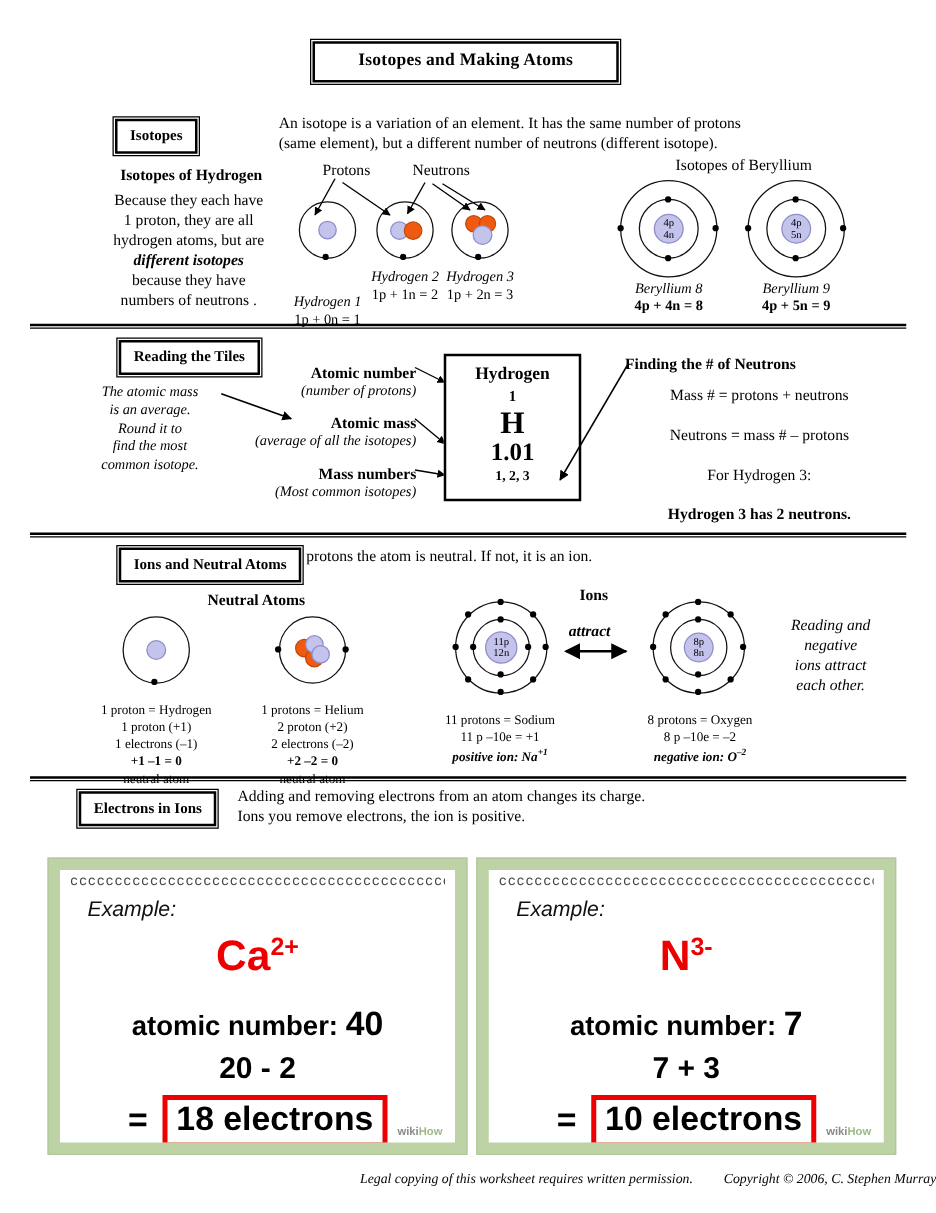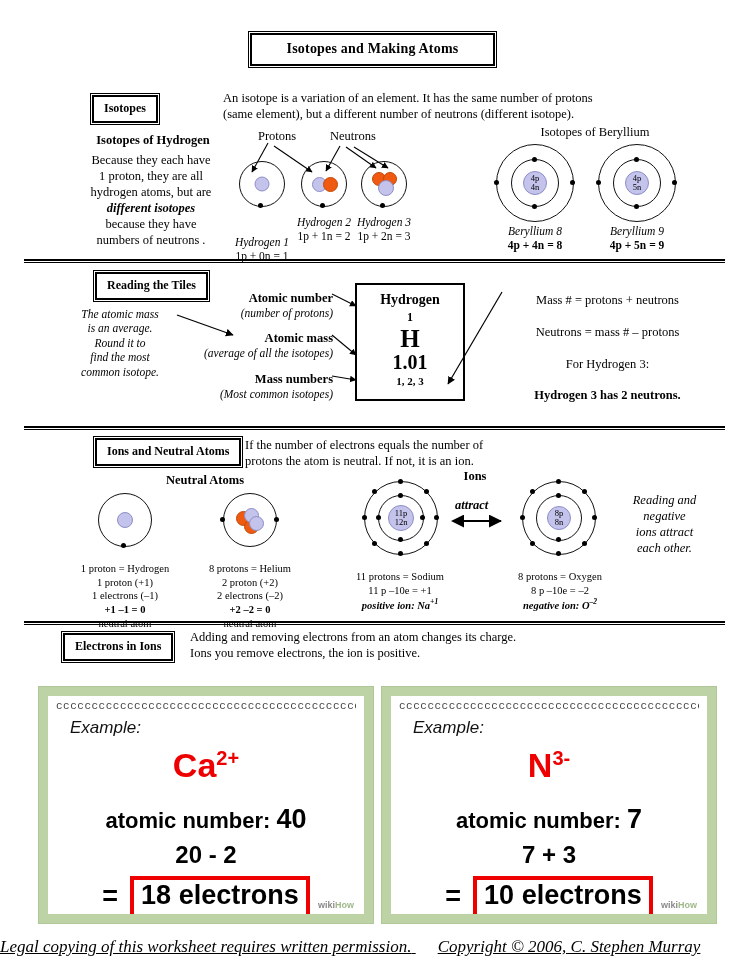--- a/index.html
+++ b/index.html
@@ -157,21 +157,21 @@
   .wm {
     position: absolute; right: 10px; bottom: 4px;
     font-family: "Liberation Sans", sans-serif;
     font-size: 9px; font-weight: bold;
   }
   .wm .w { color: #8a8a8a; }
   .wm .h { color: #9fb98a; }
 
   .footer {
     position: absolute; left: 0; right: 0; top: 937px;
-    text-align: left; font-style: italic; font-size: 17px; text-decoration: underline;
+    text-align: right; font-style: italic; font-size: 11px;
   }
   .footer .cr { font-style: italic; margin-left: 22px; }
 </style>
 </head>
 <body>
 
 <div class="page">
 
   <div class="abs main-title">Isotopes and Making Atoms</div>
 
@@ -336,32 +336,32 @@
   <svg class="abs" style="left:440px; top:288px;" width="70" height="108">
     <defs>
         <marker id="ah4" markerWidth="8" markerHeight="8" refX="6" refY="3.2" orient="auto">
           <path d="M0,0 L6.5,3.2 L0,6.4 z" fill="#000"></path>
         </marker>
       </defs>
     <line x1="62" y1="4" x2="8" y2="96" stroke="#000" stroke-width="1.2" marker-end="url(#ah4)"></line>
   </svg>
 
   <div class="abs ctr" style="left:470px; top:283px; width:275px;">
+    <div class="bold txt" style="text-align:left; padding-left:30px;">Finding the # of Neutrons</div>
     <div class="txt" style="margin-top:9px;">Mass # = protons + neutrons</div>
     <div class="txt" style="margin-top:16px;">Neutrons = mass # – protons</div>
     <div class="txt" style="margin-top:16px;">For Hydrogen 3:</div>
     <div class="bold txt" style="margin-top:15px;">Hydrogen 3 has 2 neutrons.</div>
   </div>
 
   <div class="abs rule" style="top:426px;"></div>
 
   <div class="abs sec-label" style="left:95px; top:438px;">Ions and Neutral Atoms</div>
 
   <div class="abs txt" style="left:245px; top:437px; width:360px;">
-    <div>If the number of electrons equals the number of</div>
     <div>protons the atom is neutral.  If not, it is an ion.</div>
   </div>
 
   <div class="abs bold ctr txt" style="left:135px; top:472px; width:140px;">Neutral Atoms</div>
   <div class="abs bold ctr txt" style="left:430px; top:468px; width:90px;">Ions</div>
 
   <div class="atom" style="left:97px; top:492px; width:56px; height:56px;">
     <div class="shell" style="width:54px; height:54px;"></div>
     <div class="nucleus" style="width:16px; height:16px;"></div>
     <div class="electron" style="left:24px; top:51px;"></div>
@@ -378,21 +378,21 @@
   </div>
 
   <div class="abs ctr txt-xs" style="left:75px; top:562px; width:100px;">
     <div>1 proton = Hydrogen</div>
     <div>1 proton (+1)</div>
     <div>1 electrons (–1)</div>
     <div class="bold">+1 –1 = 0</div>
     <div>neutral atom</div>
   </div>
   <div class="abs ctr txt-xs" style="left:200px; top:562px; width:100px;">
-    <div>8 protons = Helium</div>
+    <div>1 protons = Helium</div>
     <div>2 proton (+2)</div>
     <div>2 electrons (–2)</div>
     <div class="bold">+2 –2 = 0</div>
     <div>neutral atom</div>
   </div>
 
   <div class="atom" style="left:363px; top:480px; width:76px; height:76px;">
     <div class="shell" style="width:74px; height:74px;"></div>
     <div class="shell" style="width:46px; height:46px;"></div>
     <div class="nucleus" style="width:26px; height:26px;">

